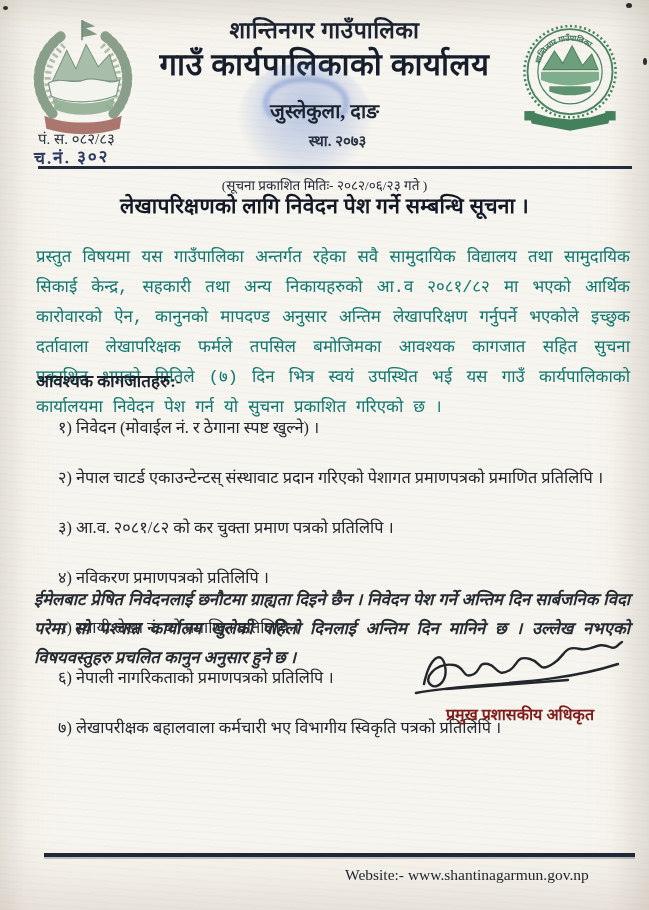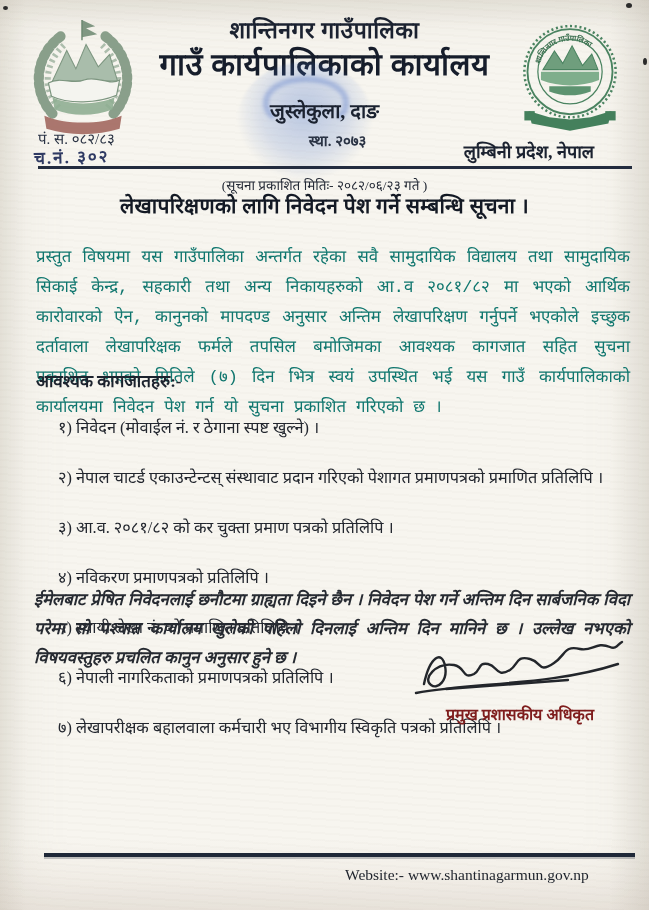--- a/index.html
+++ b/index.html
@@ -107,21 +107,20 @@
   <div class="abs ctr hdr-muni">शान्तिनगर गाउँपालिका</div>
   <div class="abs ctr hdr-office">गाउँ कार्यपालिकाको कार्यालय</div>
 
   <div class="abs stamp-blob"></div>
 
   <div class="abs ctr hdr-addr">जुस्लेकुला, दाङ</div>
 
   <div class="abs ref-line">पं. स. ०८२/८३</div>
   <div class="abs dispatch">च.नं. ३०२</div>
   <div class="abs estd">स्था. २०७३</div>
-  <div class="abs province">लुम्बिनी प्रदेश, नेपाल</div>
 
   <div class="abs rule-top"></div>
 
   <div class="abs ctr pub-line">(सूचना प्रकाशित मितिः- २०८२/०६/२३ गते )</div>
   <div class="abs ctr title">लेखापरिक्षणको लागि निवेदन पेश गर्ने सम्बन्धि सूचना ।</div>
 
   <div class="abs body-par">प्रस्तुत विषयमा यस गाउँपालिका अन्तर्गत रहेका सवै सामुदायिक विद्यालय तथा सामुदायिक सिकाई केन्द्र, सहकारी तथा अन्य निकायहरुको आ.व २०८१/८२ मा भएको आर्थिक कारोवारको ऐन, कानुनको मापदण्ड अनुसार अन्तिम लेखापरिक्षण गर्नुपर्ने भएकोले इच्छुक दर्तावाला लेखापरिक्षक फर्मले तपसिल बमोजिमका आवश्यक कागजात सहित सुचना प्रकाशित भएको मितिले (७) दिन भित्र स्वयं उपस्थित भई यस गाउँ कार्यपालिकाको कार्यालयमा निवेदन पेश गर्न यो सुचना प्रकाशित गरिएको छ ।</div>
 
   <div class="abs doc-head">आवश्यक कागजातहरु:-</div>
 

